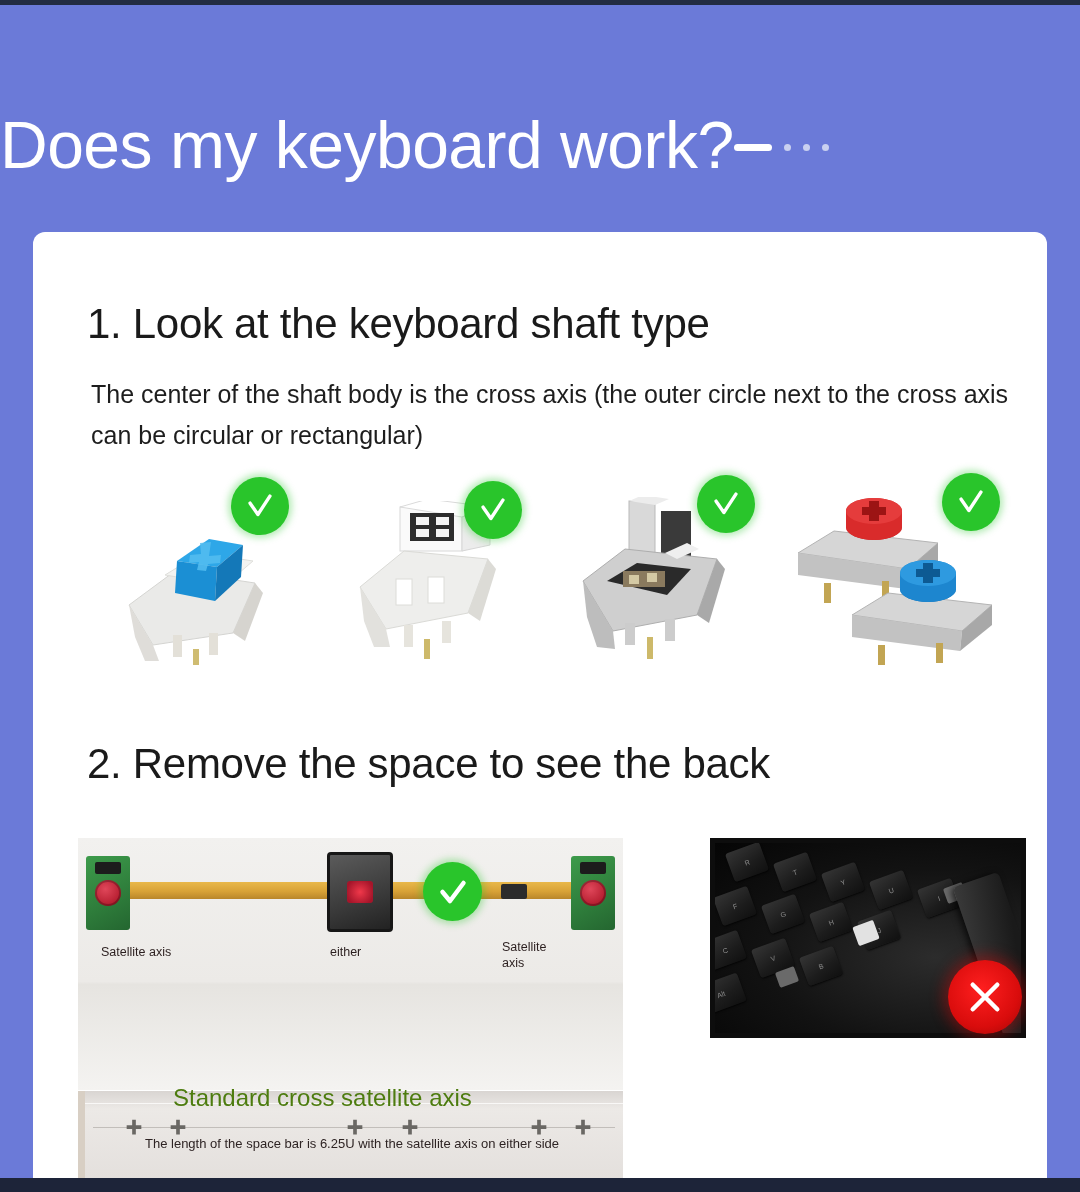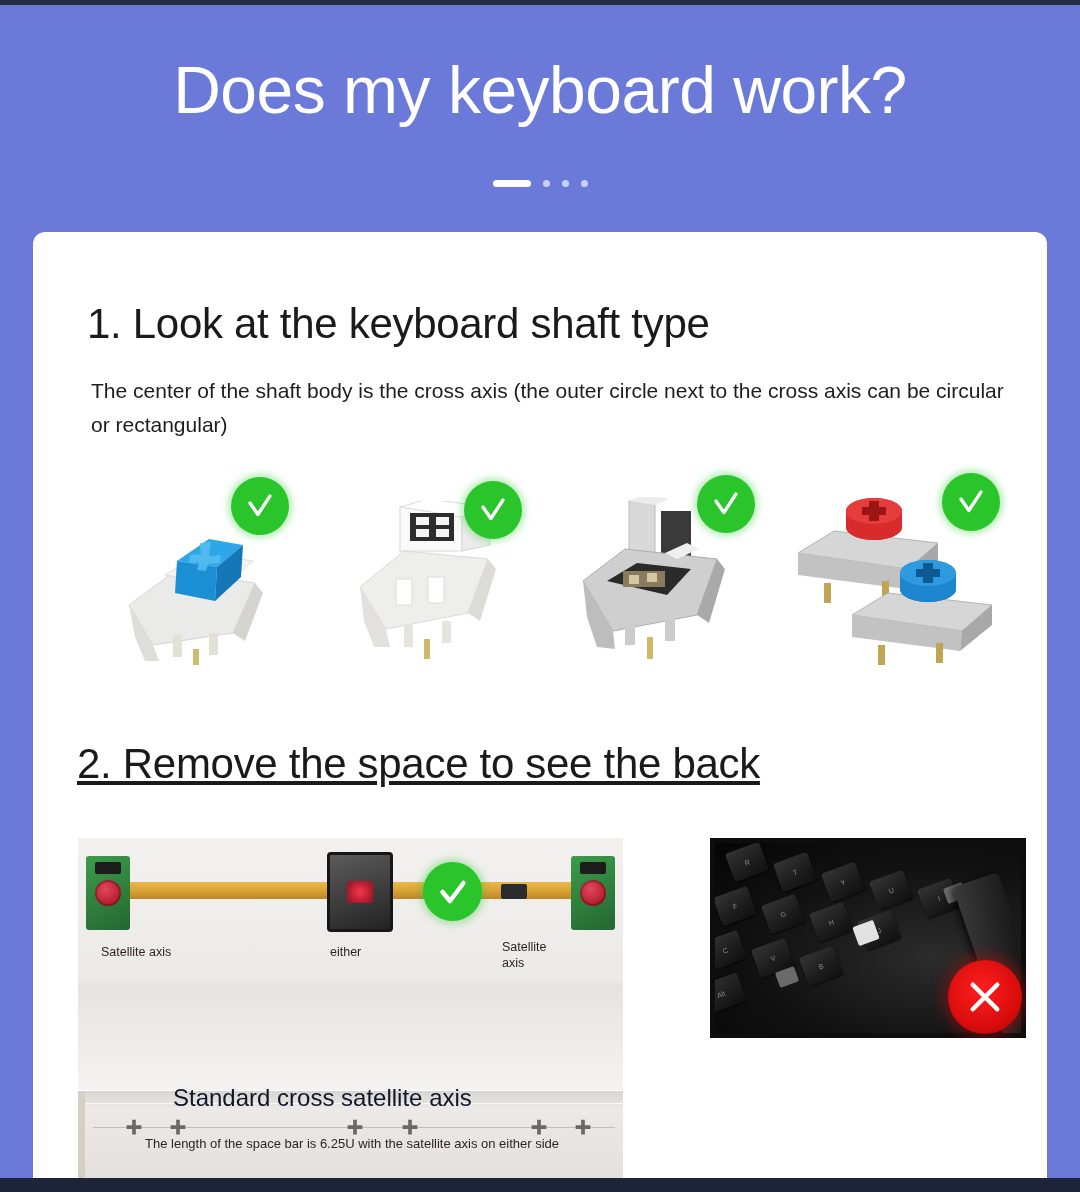--- a/index.html
+++ b/index.html
@@ -26,21 +26,20 @@
     background: #1d2439;
   }
 
   
   .header {
     position: absolute;
     top: 5px; left: 0;
     width: 1080px; height: 227px;
     background: #6b7ad8;
     display: flex;
-    flex-direction: column;
     align-items: center;
   }
   .page-title {
     margin-top: 52px;
     font-size: 66px;
     font-weight: 400;
     color: #ffffff;
     letter-spacing: -0.5px;
     line-height: 1;
     white-space: nowrap;
@@ -74,21 +73,21 @@
   }
 
   .section-heading {
     font-size: 42px;
     font-weight: 400;
     color: #1a1a1a;
     letter-spacing: -0.3px;
     white-space: nowrap;
   }
   .body-text {
-    font-size: 21px;
+    font-size: 25px;
     color: #1d1d1d;
     line-height: 1.62;
   }
 
   .sec1-head { position: absolute; top: 68px; left: 54px; }
   .sec1-desc { position: absolute; top: 142px; left: 58px; width: 924px; }
 
   
   .switch-row {
     position: absolute;
@@ -111,21 +110,21 @@
     width: 58px; height: 58px;
     background: #29c52b;
     box-shadow: 0 0 7px 3px rgba(41,197,43,.35);
   }
   .badge-ok svg { width: 34px; height: 34px; }
 
   
   .sw-art { position: absolute; }
 
   
-  .sec2-head { position: absolute; top: 508px; left: 44px; text-decoration: underline; }
+  .sec2-head { position: absolute; top: 508px; left: 54px; }
 
   .media-row {
     position: absolute;
     top: 606px; left: 45px;
     width: 960px; height: 340px;
   }
   .media-left {
     position: absolute; left: 0; top: 0;
     width: 545px;
   }
@@ -286,21 +285,21 @@
     border-radius: 50%;
     background: radial-gradient(circle at 45% 40%, #ff1f1f 0%, #d90c0c 62%, #9e0606 100%);
     display: flex; align-items: center; justify-content: center;
     box-shadow: 0 0 14px 5px rgba(190,10,10,.45);
   }
   .badge-x svg { width: 42px; height: 42px; }
 
   .caption {
     position: absolute;
     font-size: 24px;
-    color: #0f172a;
+    color: #4d7c0f;
     white-space: nowrap;
   }
   .cap-left  { top: 246px; left: 95px; }
   .cap-right { top: 250px; left: 0; width: 316px; text-align: center; font-size: 19px; }
 </style>
 </head>
 <body>
 
 <div class="chrome-top"></div>
 

